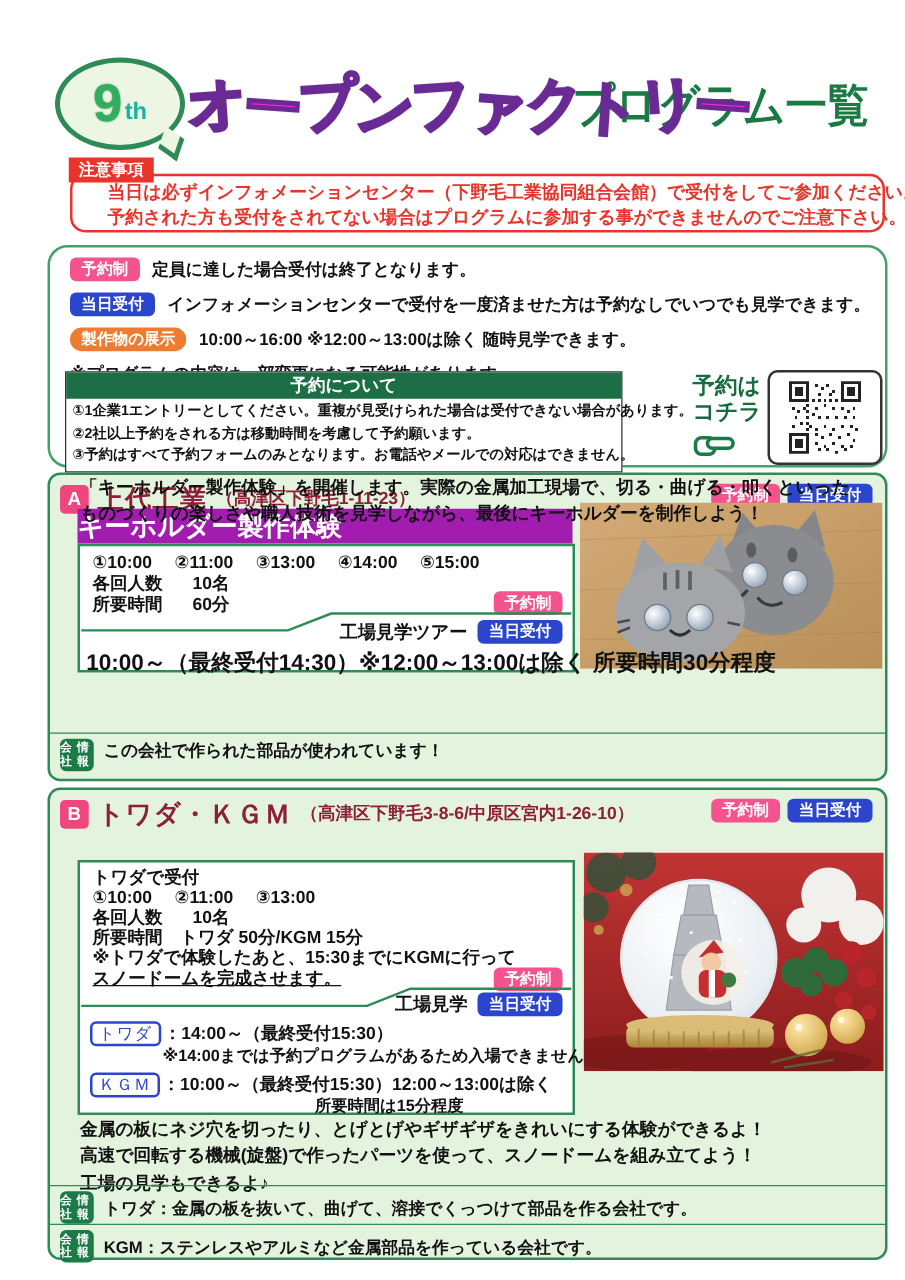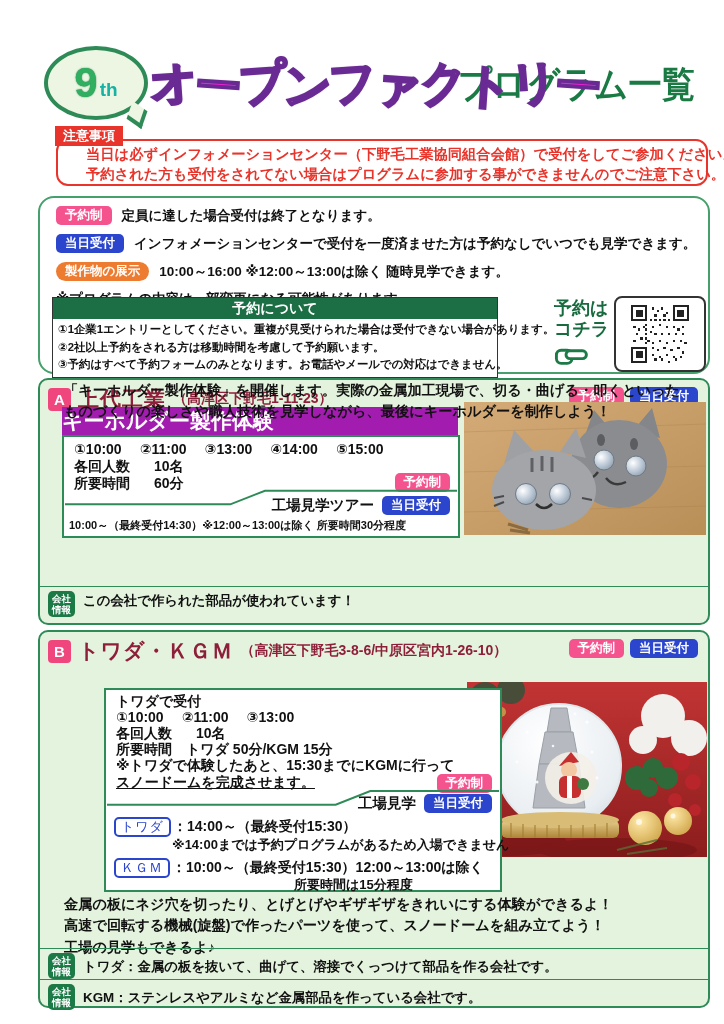--- a/index.html
+++ b/index.html
@@ -54,36 +54,36 @@
     display:flex;align-items:center;justify-content:center;flex:0 0 auto;}
   .company{font-size:21px;font-weight:900;color:#8e1f3a;letter-spacing:1px;}
   .address{font-size:14px;font-weight:bold;color:#8e1f3a;}
   .head-badges{position:absolute;top:7px;right:10px;display:flex;gap:6px;}
   .title-bar{position:absolute;left:22px;width:396px;height:28px;background:#a21caf;color:#fff;display:flex;
     align-items:center;justify-content:flex-start;gap:6px;font-size:21px;font-weight:900;white-space:nowrap;}
   #secA .title-bar{top:27px;}
   #secB .title-bar{top:29px;}
   .inner-box{position:absolute;left:22px;background:#fff;border:2px solid #2e8b57;box-sizing:border-box;}
   #boxA{top:55px;width:398px;height:103px;}
-  #boxB{top:56px;width:398px;height:204px;margin-left:42px;}
+  #boxB{top:56px;width:398px;height:204px;}
   .row{position:absolute;left:10px;font-size:14px;font-weight:bold;white-space:nowrap;display:flex;gap:24px;}
   .times{gap:18px;text-align:right;}
   .step-divider{position:absolute;left:0;top:0;width:100%;height:100%;pointer-events:none;}
   .inner-badge{position:absolute;right:8px;}
   .tour-row{position:absolute;right:8px;display:flex;align-items:center;gap:8px;font-size:14.5px;font-weight:900;white-space:nowrap;justify-content:space-between;}
-  .tour-time{position:absolute;left:5px;font-size:11px;font-weight:bold;white-space:nowrap;}
+  .tour-time{position:absolute;left:5px;font-size:18px;font-weight:bold;white-space:nowrap;}
   .co-chip{display:inline-block;border:2px solid #2b46cc;color:#2b46cc;background:#fff;border-radius:5px;
     font-size:13px;font-weight:400;padding:0 5px;line-height:16px;letter-spacing:1px;}
   .co-row{position:absolute;left:8px;display:flex;align-items:center;gap:2px;font-size:14px;font-weight:bold;white-space:nowrap;}
   .co-note{position:absolute;font-size:13px;font-weight:bold;white-space:nowrap;}
   .desc{position:absolute;left:24px;font-size:14.2px;font-weight:bold;line-height:1.5;white-space:nowrap;}
   .hr{position:absolute;left:0;right:0;border-top:1.5px solid #2e8b57;}
   .info-row{position:absolute;left:8px;right:8px;display:flex;gap:8px;align-items:flex-start;}
   .info-chip{flex:0 0 auto;width:27px;height:26px;background:#1c7a47;border-radius:5px;color:#fff;font-size:9.5px;
-    font-weight:bold;display:flex;flex-direction:column;align-items:center;justify-content:center;line-height:1.2;}
+    font-weight:bold;display:flex;flex-direction:row;align-items:center;justify-content:center;line-height:1.2;}
   .info-text{font-size:13.4px;font-weight:bold;line-height:1.42;white-space:nowrap;}
   .photoA{position:absolute;left:424px;top:22px;width:242px;height:133px;}
   .photoB{position:absolute;left:427px;top:50px;width:240px;height:175px;}
   .photoA svg,.photoB svg{display:block;width:100%;height:100%;}
 </style>
 </head>
 <body>
 
 <div class="page">
 

